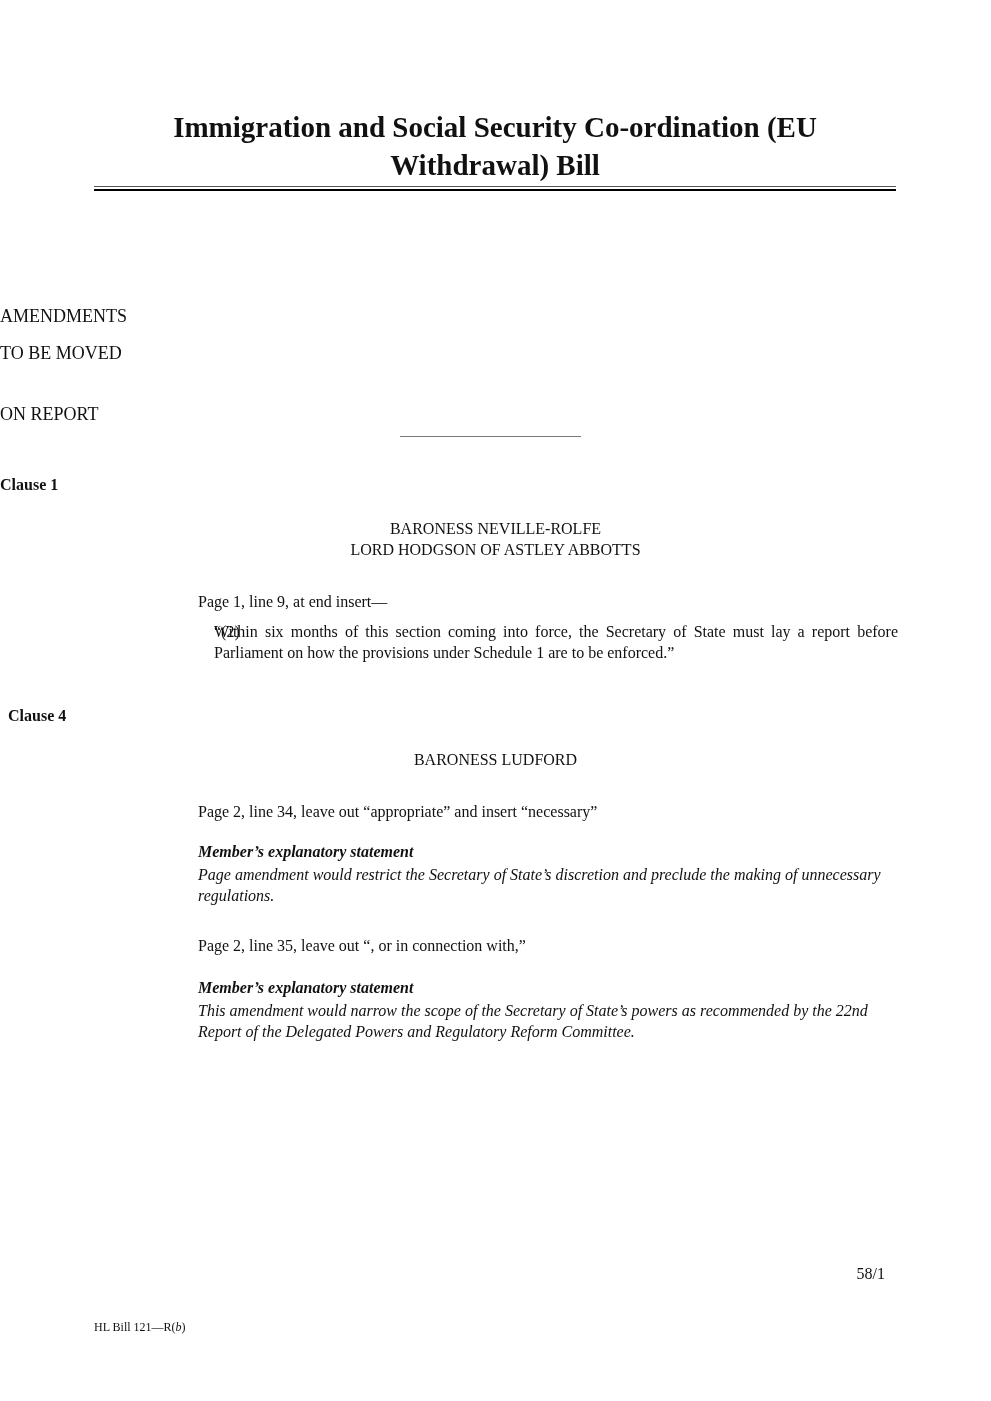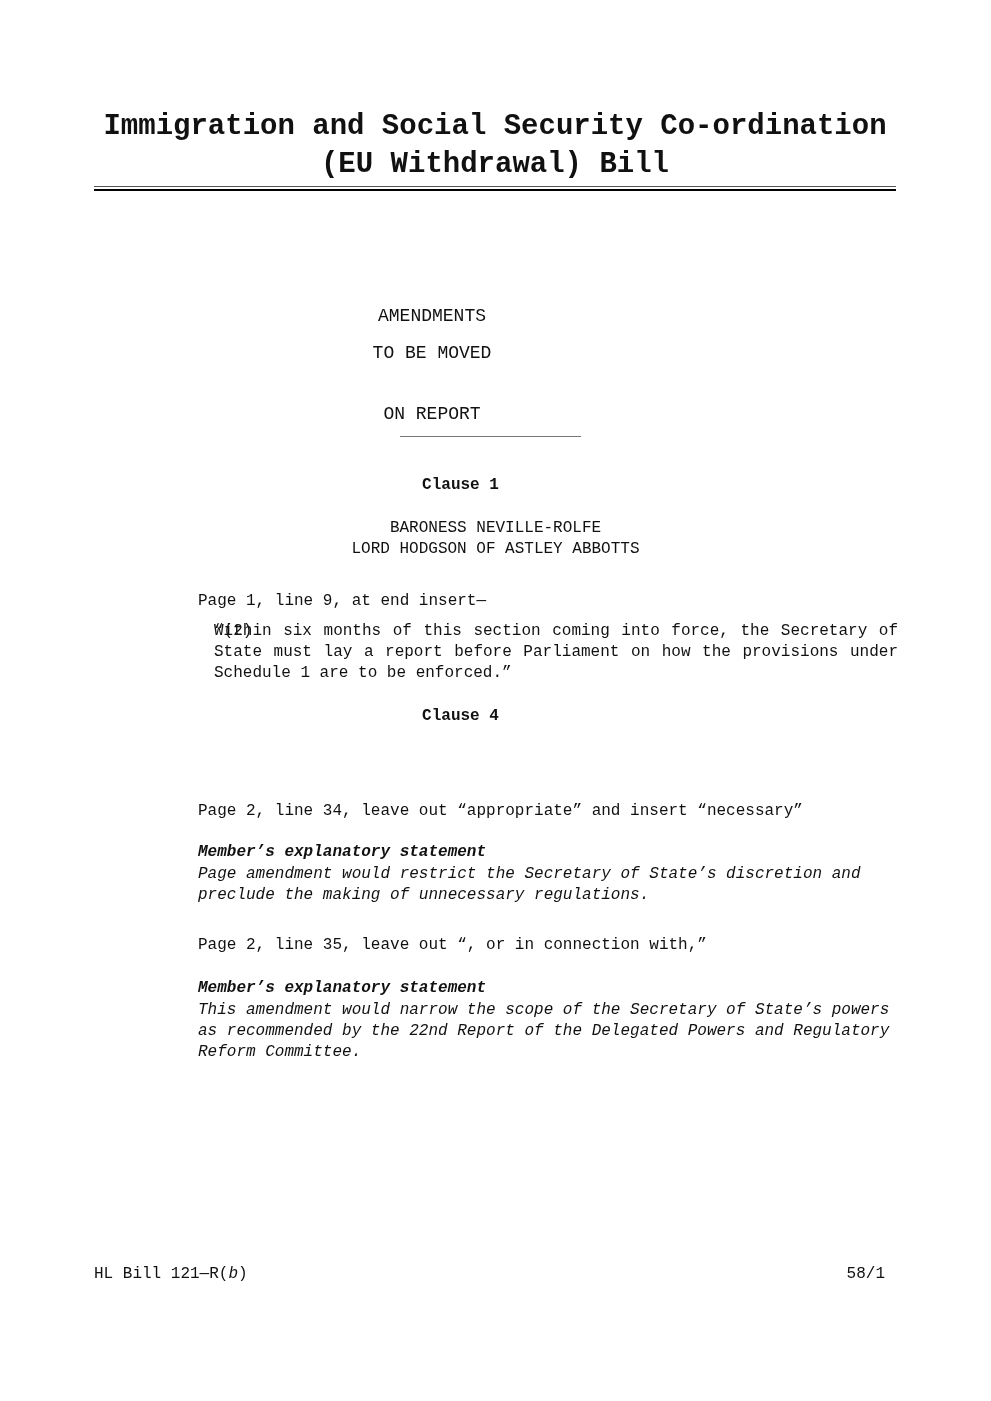--- a/index.html
+++ b/index.html
@@ -1,33 +1,33 @@
 <!DOCTYPE html>
 <html><head>
 <meta charset="utf-8">
 <style>
   html, body { margin: 0; padding: 0; background: #ffffff; }
   body { width: 991px; height: 1401px; position: relative; overflow: hidden;
          font-family: "Liberation Serif", "DejaVu Serif", serif; color: #111; }
-  .abs { position: absolute; font-family: Liberation Mono, monospace; }
+  .abs { position: absolute; }
   .title { left: 94px; width: 802px; top: 108px; text-align: center;
            font-weight: bold; font-size: 29px; line-height: 38px; }
   .rule-thin { left: 94px; width: 802px; top: 186px; height: 1px; background: #555; }
   .rule-thick { left: 94px; width: 802px; top: 189px; height: 2px; background: #000; }
-  .caps { left: 0; width: 864px; text-align: center; font-size: 18px; }
+  .caps { left: 0; width: 864px; font-size: 18px; }
   .short-rule { left: 400px; width: 181px; top: 436px; height: 1px; background: #777; }
-  .clause { left: 0; width: 921px; text-align: center; font-weight: bold; font-size: 16px; }
+  .clause { left: 0; width: 921px; text-align: left; font-weight: bold; font-size: 16px; }
   .names { left: 0; width: 991px; text-align: center; font-size: 16px; line-height: 21px; }
   .body-text { left: 198px; width: 700px; font-size: 16px; line-height: 21px; }
   .quote { left: 214px; width: 684px; font-size: 16px; line-height: 21px; }
   .quote .num { position: absolute; left: 0; top: 0; }
   .quote .txt { text-align: justify; }
   .stmt-head { left: 198px; font-style: italic; font-weight: bold; font-size: 16px; }
   .stmt-body { left: 198px; width: 700px; font-style: italic; font-size: 16px; line-height: 21px; }
-  .footer-left { left: 94px; top: 1265px; font-size: 16px; }
+  .footer-left { left: 94px; top: 1320px; font-size: 12px; }
   .footer-right { right: 106px; top: 1265px; font-size: 16px; }
 </style>
 </head>
 <body>
 
 <div class="abs title">Immigration and Social Security Co-ordination (EU Withdrawal) Bill</div>
 <div class="abs rule-thin"></div>
 <div class="abs rule-thick"></div>
 
 <div class="abs caps" style="top:306px;">AMENDMENTS</div>
@@ -39,22 +39,23 @@
 <div class="abs names" style="top:518px;">
   <div>BARONESS NEVILLE-ROLFE</div>
   <div>LORD HODGSON OF ASTLEY ABBOTTS</div>
 </div>
 <div class="abs body-text" style="top:591px;">Page 1, line 9, at end insert—</div>
 <div class="abs quote" style="top:621px;">
   <span class="num">“(2)</span>
   <div class="txt">Within six months of this section coming into force, the Secretary of State must lay a report before Parliament on how the provisions under Schedule 1 are to be enforced.”</div>
 </div>
 
-<div class="abs clause" style="top:707px;">Clause 4</div>
+<div class="abs clause" style="top:707px;padding-left:8px;">Clause 4</div>
 <div class="abs names" style="top:749px;">
+  <div>BARONESS LUDFORD</div>
 </div>
 <div class="abs body-text" style="top:801px;">Page 2, line 34, leave out “appropriate” and insert “necessary”</div>
 <div class="abs stmt-head" style="top:843px;">Member’s explanatory statement</div>
 <div class="abs stmt-body" style="top:864px;">Page amendment would restrict the Secretary of State’s discretion and preclude the making of unnecessary regulations.</div>
 
 <div class="abs body-text" style="top:935px;">Page 2, line 35, leave out “, or in connection with,”</div>
 <div class="abs stmt-head" style="top:979px;">Member’s explanatory statement</div>
 <div class="abs stmt-body" style="top:1000px;">This amendment would narrow the scope of the Secretary of State’s powers as recommended by the 22nd Report of the Delegated Powers and Regulatory Reform Committee.</div>
 
 <div class="abs footer-left"><span>HL Bill 121—R(</span><i>b</i><span>)</span></div>

